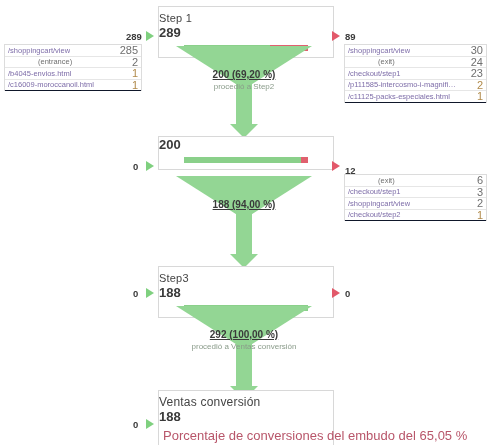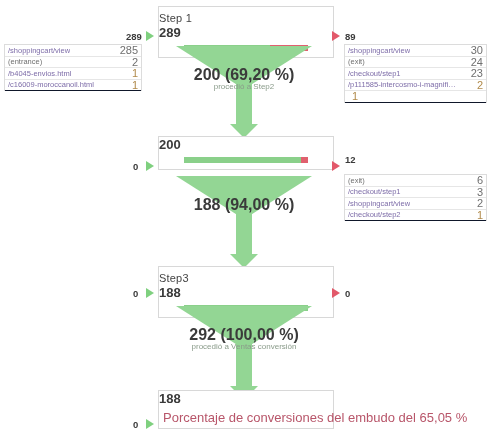--- a/index.html
+++ b/index.html
@@ -95,25 +95,26 @@
 
   
   .funnel-caption {
     position: absolute;
     left: 158px;
     width: 172px;
     text-align: center;
     background: transparent;
   }
   .funnel-caption .main {
-    font-size: 16px;
+    font-size: 10px;
     font-weight: bold;
     color: #3a3a3a;
     line-height: 13px;
     white-space: nowrap;
+    text-decoration: underline;
   }
   .funnel-caption .sub {
     font-size: 8px;
     color: #8a9b8a;
     line-height: 11px;
     white-space: nowrap;
   }
 
   
   .side-count {
@@ -157,21 +158,21 @@
   }
   .side-table .row:last-child { border-bottom: 1px solid #0f172a; }
   .side-table .label {
     font-size: 7.5px;
     color: #7d6ca8;
     white-space: nowrap;
     overflow: hidden;
     text-overflow: ellipsis;
     max-width: 108px;
   }
-  .side-table .label.plain { color: #6f6f6f; }
+  .side-table .label.plain { color: #6f6f6f; margin-left: 30px; }
   .side-table .val {
     font-size: 11px;
     color: #b08a4a;
     padding-left: 4px;
     flex: none;
     text-align: center;
   }
   .side-table .val.grey { color: #6f6f6f; }
 
   
@@ -241,20 +242,21 @@
   </div>
   <div class="row">
     <span class="label">/checkout/step1</span>
     <span class="val grey">23</span>
   </div>
   <div class="row">
     <span class="label">/p111585-intercosmo-i-magnifico...</span>
     <span class="val">2</span>
   </div>
   <div class="row">
+    <span class="label">/c11125-packs-especiales.html</span>
     <span class="val">1</span>
   </div>
 </div>
 
 <div class="step-box" style="top:136px;">
   <div class="step-value">200</div>
   <div class="bar-wrap">
     <div class="bar-green" style="width:94%;"></div>
     <div class="bar-red" style="left:94%;width:6%;"></div>
   </div>
@@ -265,21 +267,21 @@
   <div class="stem" style="height:40px;"></div>
   <div class="tip" style="top:78px;"></div>
 </div>
 
 <div class="funnel-caption" style="top:198px;">
   <div class="main">188 (94,00 %)</div>
 </div>
 
 <div class="side-count" style="left:133px;top:161px;">0</div>
 <div class="arrow-green" style="left:146px;top:161px;"></div>
-<div class="side-count" style="left:345px;top:154px;">12</div>
+<div class="side-count" style="left:345px;top:165px;">12</div>
 <div class="arrow-red" style="left:332px;top:161px;"></div>
 
 <div class="side-table" style="left:344px;top:174px;width:143px;">
   <div class="row">
     <span class="label plain">(exit)</span>
     <span class="val grey">6</span>
   </div>
   <div class="row">
     <span class="label">/checkout/step1</span>
     <span class="val grey">3</span>
@@ -313,18 +315,19 @@
   <div class="main">292 (100,00 %)</div>
   <div class="sub">procedió a Ventas conversión</div>
 </div>
 
 <div class="side-count" style="left:133px;top:288px;">0</div>
 <div class="arrow-green" style="left:146px;top:288px;"></div>
 <div class="side-count" style="left:345px;top:288px;">0</div>
 <div class="arrow-red" style="left:332px;top:288px;"></div>
 
 <div class="step-box" style="top:390px;">
+  <div class="step-title" style="font-size:12px;">Ventas conversión</div>
   <div class="step-value">188</div>
   <div class="conv-note">Porcentaje de conversiones del embudo del 65,05 %</div>
 </div>
 
 <div class="side-count" style="left:133px;top:419px;">0</div>
 <div class="arrow-green" style="left:146px;top:419px;"></div>
 
 </body></html>

